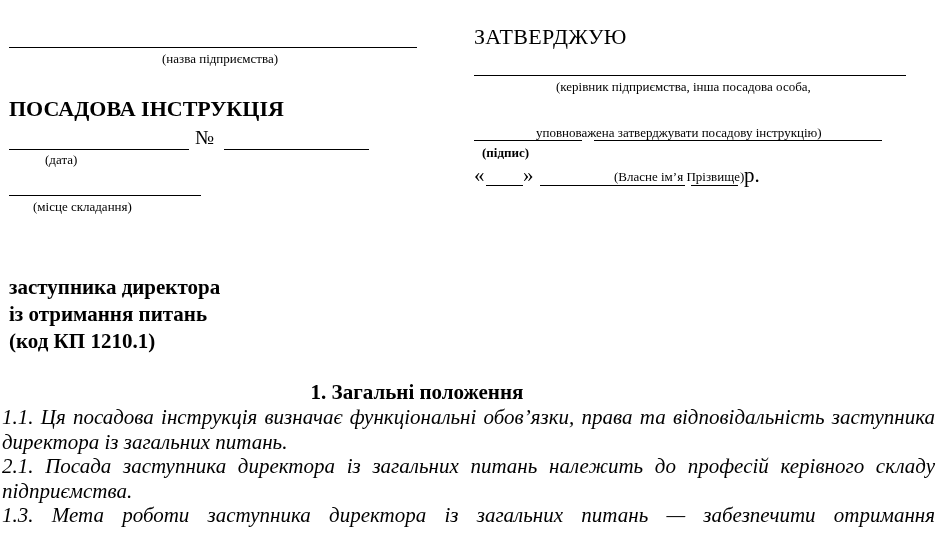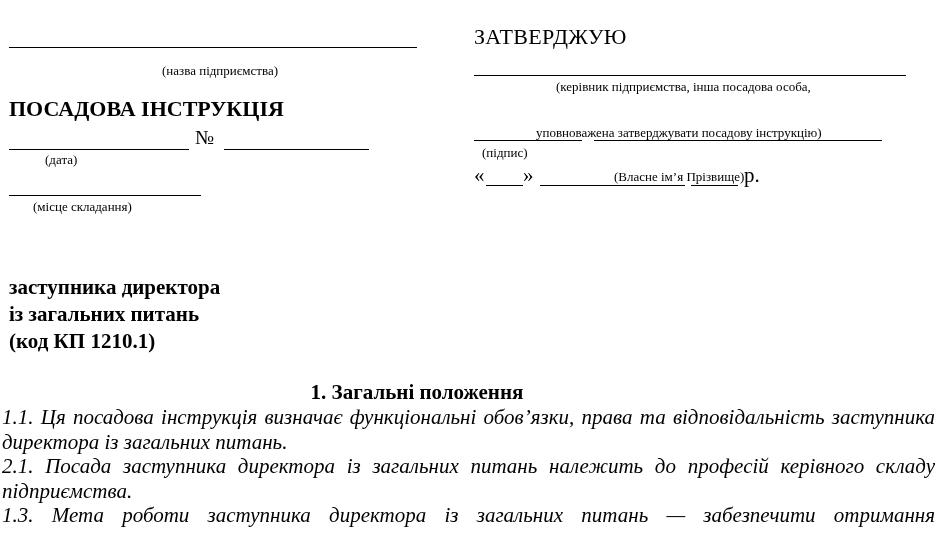--- a/index.html
+++ b/index.html
@@ -91,53 +91,53 @@
       font-style: italic;
     }
     .body-text p.cont {
       text-align-last: left;
     }
   </style>
 </head>
 <body>
 
 <div class="line" style="left:9px; top:47px; width:408px;"></div>
-<div class="caption" style="left:162px; top:51px;margin-top:12px;">(назва підприємства)</div>
+<div class="caption" style="left:162px; top:51px;">(назва підприємства)</div>
 
 <div class="doc-title">ПОСАДОВА ІНСТРУКЦІЯ</div>
 
 <div class="line" style="left:9px; top:149px; width:180px;"></div>
 <div class="numero">№</div>
 <div class="line" style="left:224px; top:149px; width:145px;"></div>
 <div class="caption" style="left:45px; top:152px;">(дата)</div>
 
 <div class="line" style="left:9px; top:195px; width:192px;"></div>
 <div class="caption" style="left:33px; top:199px;">(місце складання)</div>
 
 <div class="approve-title">ЗАТВЕРДЖУЮ</div>
 
 <div class="line" style="left:474px; top:75px; width:432px;"></div>
 <div class="caption" style="left:556px; top:79px;">(керівник підприємства, інша посадова особа,</div>
 <div class="caption" style="left:536px; top:97px;margin-top:28px;">уповноважена затверджувати посадову інструкцію)</div>
 
 <div class="line" style="left:474px; top:140px; width:108px;"></div>
 <div class="line" style="left:594px; top:140px; width:288px;"></div>
-<div class="caption" style="left:482px; top:145px;">(підпис)</div>
+<div class="caption" style="left:482px; top:145px;font-weight:bold;">(підпис)</div>
 <div class="caption" style="left:614px; top:145px;margin-top:24px;">(Власне ім’я Прізвище)</div>
 
 <span class="date-quote" style="left:474px; top:163px;">«</span>
 <div class="line" style="left:486px; top:185px; width:37px;"></div>
 <span class="date-quote" style="left:523px; top:163px;">»</span>
 <div class="line" style="left:540px; top:185px; width:145px;"></div>
 <div class="line" style="left:691px; top:185px; width:47px;"></div>
 <span class="date-quote" style="left:744px; top:163px;">р.</span>
 
 <div class="position-title">
   <div>заступника директора</div>
-  <div>із загальних питань</div>
+  <div>із отримання питань</div>
   <div>(код КП 1210.1)</div>
 </div>
 
 <div class="section-heading">1. Загальні положення</div>
 
 <div class="body-text">
   <p class="cont">1.1. Ця посадова інструкція визначає функціональні обов’язки, права та відповідальність заступника директора із загальних питань.</p>
   <p class="cont">2.1. Посада заступника директора із загальних питань належить до професій керівного складу підприємства.</p>
   <p style="text-align-last: justify;">1.3. Мета роботи заступника директора із загальних питань — забезпечити отримання</p>
 </div>

